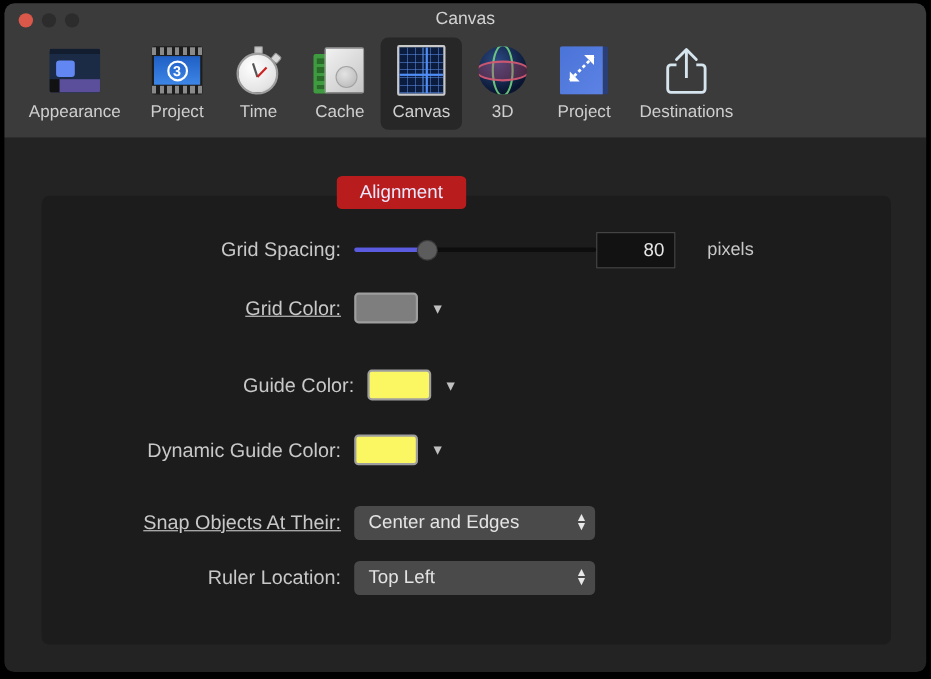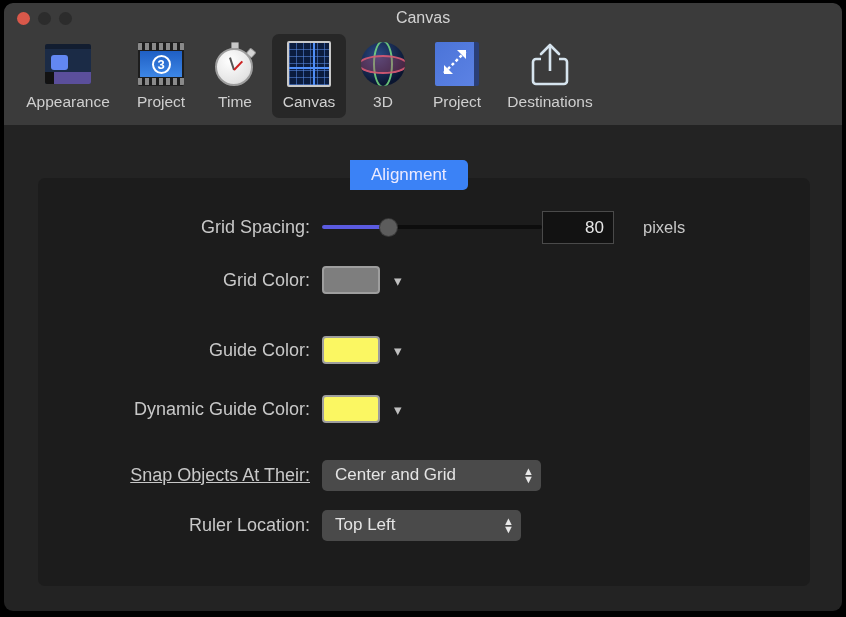--- a/index.html
+++ b/index.html
@@ -392,20 +392,29 @@
             <span class="stem"></span>
               <span class="knob"></span>
             <span class="dial"></span>
             <span class="hand2"></span>
               <span class="hand"></span>
           </div>
         </div>
         <div class="tb-label">Time</div>
       </div>
 
+      <div class="tb-item">
+        <div class="tb-glyph">
+          <div class="ic-cache">
+              <span class="ram"></span>
+              <span class="hd"></span>
+            </div>
+        </div>
+        <div class="tb-label">Cache</div>
+      </div>
 
       <div class="tb-item selected">
         <div class="tb-glyph">
           <div class="ic-canvas">
             <span class="grid"></span>
               <span class="ax-v"></span>
               <span class="ax-h"></span>
           </div>
         </div>
         <div class="tb-label">Canvas</div>
@@ -444,68 +453,68 @@
         </div>
         <div class="tb-label">Destinations</div>
       </div>
 
     </div>
   </div>
 
   <div class="content">
 
     <div class="segmented">
-      <div class="seg active" style="background: #3b82f6; margin-left: 44px;">
+      <div class="seg active" style="background: #b91c1c;">
         <span>Alignment</span>
       </div>
     </div>
 
     <div class="row" style="left:0; top:34px; width:772px;">
       <div class="lbl" style="width:272px;">Grid Spacing:</div>
       <div class="slider" style="margin-left:12px;">
         <div class="track"></div>
         <div class="track-fill" id="sliderFill" style="width: 66px; background: rgb(91, 91, 224);"></div>
         <div class="knob" id="sliderKnob" style="left: 57.5px; background: rgb(92, 92, 92);"></div>
       </div>
       <div class="numfield" style="">80</div>
       <div class="unit">pixels</div>
     </div>
 
     <div class="row" style="left:0; top:87px; width:772px;">
-      <div class="lbl" style="width:272px;">Grid Color:</div>
+      <div class="lbl" style="width:272px;text-decoration:underline;">Grid Color:</div>
       <div class="well" id="wellGrid" style="margin-left: 12px; background: rgb(126, 126, 126);"></div>
       <div class="chev">▾</div>
     </div>
 
-    <div class="row" style="left:0; top:157px; width:772px;">
+    <div class="row" style="left:12px; top:157px; width:772px;">
       <div class="lbl" style="width:272px;">Guide Color:</div>
       <div class="well" id="wellGuide" style="margin-left: 12px; background: rgb(251, 247, 98);"></div>
       <div class="chev">▾</div>
     </div>
 
     <div class="row" style="left:0; top:216px; width:772px;">
       <div class="lbl" style="width:272px;">Dynamic Guide Color:</div>
       <div class="well" id="wellDyn" style="margin-left: 12px; background: rgb(251, 247, 98);"></div>
       <div class="chev">▾</div>
     </div>
 
     <div class="row" style="left:0; top:282px; width:772px;">
       <div class="lbl" style="width:272px;text-decoration:underline;">Snap Objects At Their:</div>
       <div class="popup" style="margin-left:12px; width:219px;">
-        <span class="val">Center and Grid</span>
+        <span class="val">Center and Edges</span>
         <span class="steppers">
           <span>▲</span>
             <span>▼</span>
         </span>
       </div>
     </div>
 
     <div class="row" style="left:0; top:332px; width:772px;">
       <div class="lbl" style="width:272px;">Ruler Location:</div>
-      <div class="popup" style="margin-left:12px; width:199px;">
+      <div class="popup" style="margin-left:12px; width:219px;">
         <span class="val">Top Left</span>
         <span class="steppers">
           <span>▲</span>
             <span>▼</span>
         </span>
       </div>
     </div>
 
   </div>
 </div>

